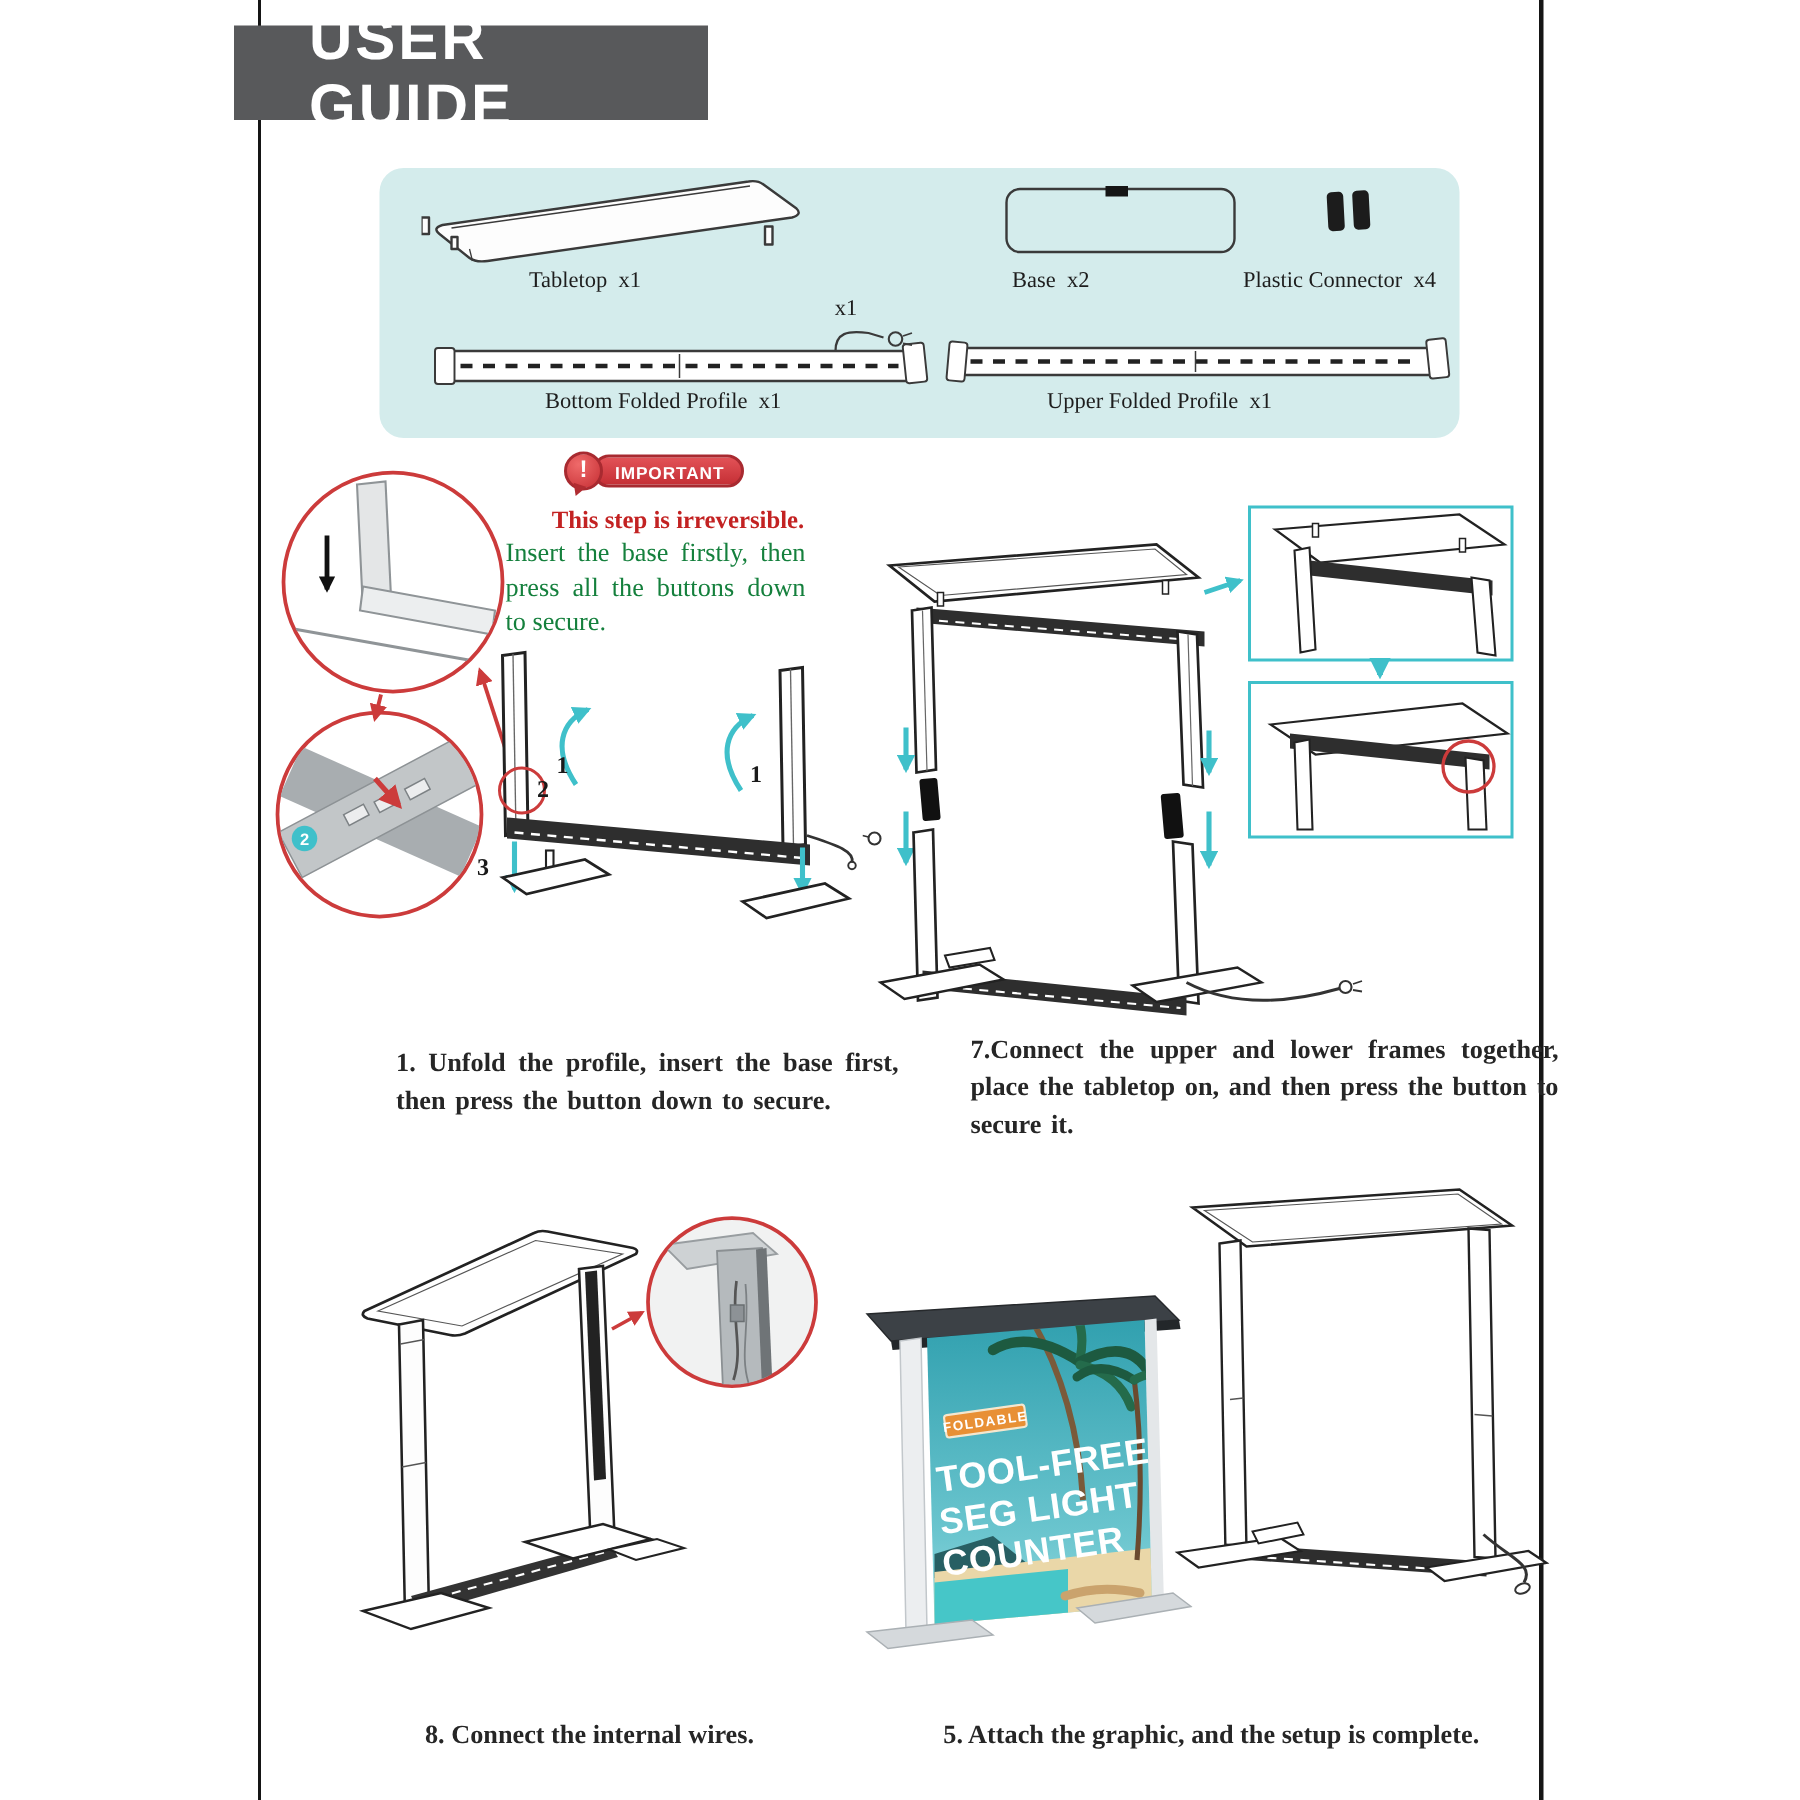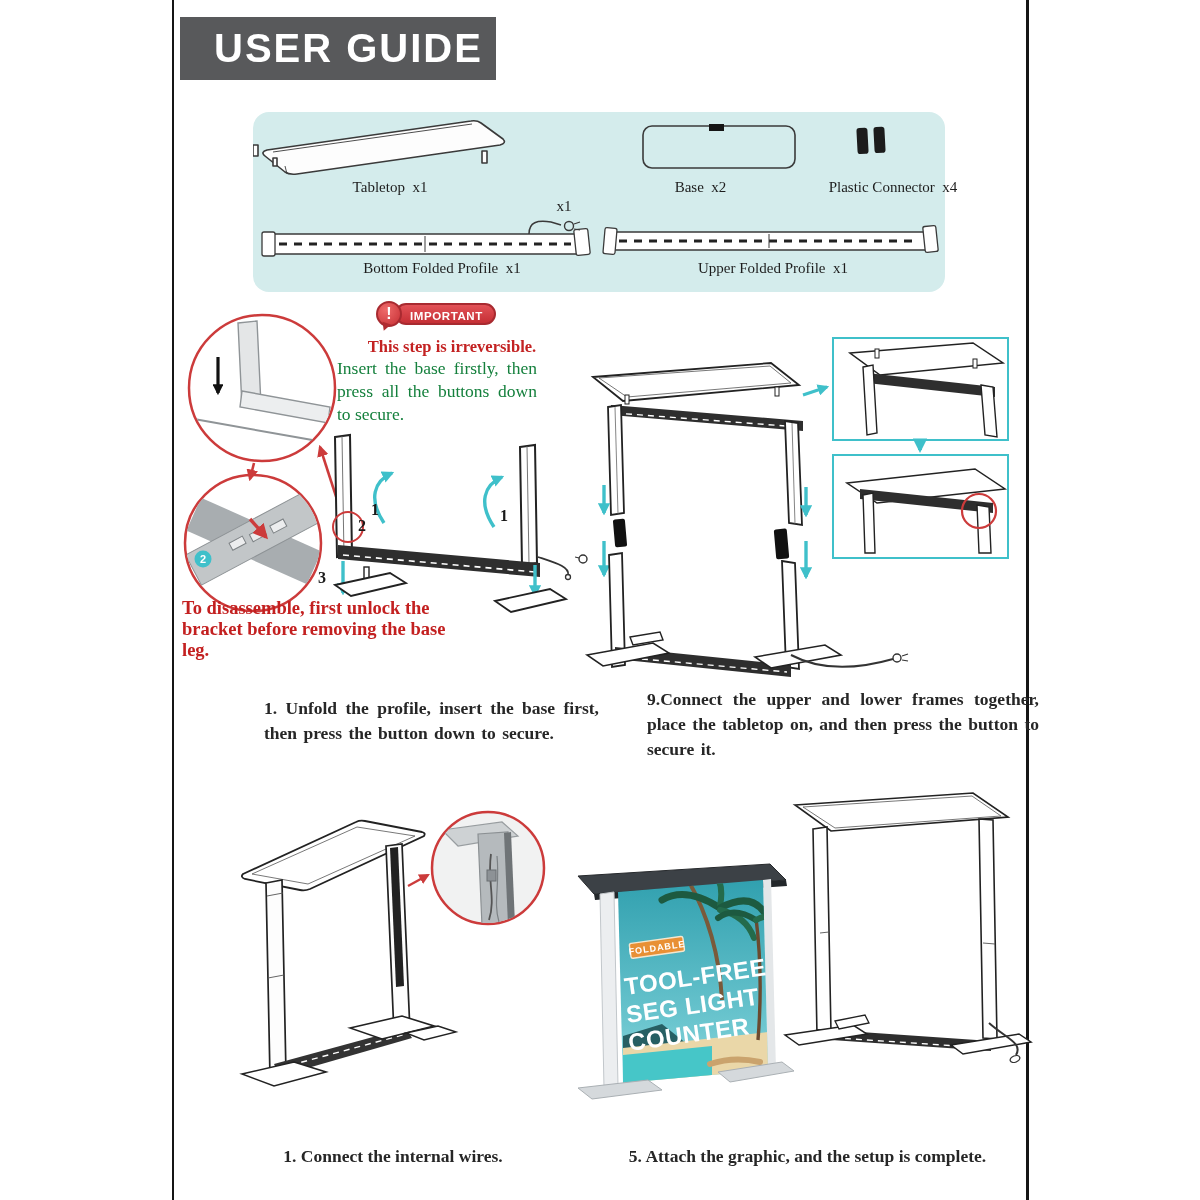--- a/index.html
+++ b/index.html
@@ -6,28 +6,28 @@
   .page{position:relative;width:1200px;height:1200px;background:#fff;overflow:hidden;
         font-family:"Liberation Serif",serif;color:#222;}
   .abs{position:absolute;}
 
   
   .border-v{position:absolute;top:0;bottom:0;background:#151515;}
   .border-left{left:172px;width:2px;}
   .border-right{left:1026px;width:3px;}
 
   
-  .titlebar{position:absolute;left:180px;top:17px;width:316px;height:63px;background:#58595b;
-            display:flex;align-items:center;padding-left:34px;box-sizing:border-box;}
+  .titlebar{position:absolute;left:156px;top:17px;width:316px;height:63px;background:#58595b;
+            display:flex;align-items:center;padding-left:50px;box-sizing:border-box;}
   .titlebar span{font-family:"Liberation Sans",sans-serif;font-weight:bold;font-size:40px;
                  letter-spacing:2px;color:#ffffff;}
 
   
   .parts-panel{position:absolute;left:253px;top:112px;width:692px;height:180px;
-               background:#d4ecec;border-radius:16px;}
+               background:#d4ecec;border-radius:16px;padding-left:28px;}
   .plabel{position:absolute;font-size:15px;color:#1d1d1d;text-align:center;white-space:pre;}
 
   
   .imp{position:absolute;left:376px;top:301px;display:flex;align-items:center;}
   .imp-circle{position:relative;width:26px;height:26px;border-radius:50%;
               background:radial-gradient(circle at 35% 30%,#ef6a6a,#c62f34);
               border:2px solid #a82a30;box-sizing:border-box;z-index:2;
               display:flex;align-items:center;justify-content:center;}
   .imp-circle span{color:#fff;font-family:"Liberation Sans",sans-serif;font-weight:bold;font-size:16px;line-height:1;}
   .imp-circle::after{content:"";position:absolute;left:3px;bottom:-6px;width:0;height:0;
@@ -195,21 +195,20 @@
     <g>
       <text x="140" y="270" font-size="16" font-weight="bold" fill="#1a1a1a">3</text>
       <line x1="165" y1="248" x2="165" y2="280" stroke="#3fc0ca" stroke-width="3.4" marker-end="url(#mTeal)"></line>
       <rect x="186" y="254" width="5" height="13" fill="#fff" stroke="#222" stroke-width="1.4"></rect>
       <polygon points="157,272 212,260 228,270 173,283" fill="#fff" stroke="#222" stroke-width="1.8"></polygon>
       <line x1="357" y1="252" x2="357" y2="282" stroke="#3fc0ca" stroke-width="3.4" marker-end="url(#mTeal)"></line>
       <polygon points="317,288 372,276 388,286 333,299" fill="#fff" stroke="#222" stroke-width="1.8"></polygon>
     </g>
   </svg>
 
-  <div class="red-note">To disassemble, first unlock the bracket before removing the base leg.</div>
 
   <svg class="abs" style="left:575px;top:335px;" width="440" height="348" viewBox="0 0 440 348">
     <defs>
       <marker id="mTeal2" viewBox="0 0 10 10" refX="8" refY="5" markerWidth="3.6" markerHeight="3.6" orient="auto">
           <path d="M0,0 L10,5 L0,10 z" fill="#3fc0ca"></path>
         </marker>
     </defs>
 
     <g>
       <polygon points="18,42 196,28 224,50 48,66" fill="#fff" stroke="#222" stroke-width="1.8"></polygon>
@@ -269,21 +268,21 @@
       <rect x="258" y="120" width="175" height="103" fill="#fff" stroke="#3fc0ca" stroke-width="2"></rect>
       <polygon points="272,148 400,134 430,154 302,168" fill="#fff" stroke="#222" stroke-width="1.5"></polygon>
       <polygon points="285,154 418,168 418,178 285,164" fill="#2e2e2e"></polygon>
       <polygon points="288,160 298,158 300,218 290,218" fill="#fff" stroke="#222" stroke-width="1.4"></polygon>
       <polygon points="402,170 414,172 416,218 404,218" fill="#fff" stroke="#222" stroke-width="1.4"></polygon>
       <circle cx="404" cy="176" r="17" fill="none" stroke="#cc3b3b" stroke-width="2.2"></circle>
     </g>
   </svg>
 
   <p class="caption" style="left:230px;top:678px;width:335px;">1. Unfold the profile, insert the base first, then press the button down to secure.</p>
-  <p class="caption" style="left:613px;top:669px;width:392px;">9.Connect the upper and lower frames together, place the tabletop on, and then press the button to secure it.</p>
+  <p class="caption" style="left:613px;top:669px;width:392px;">7.Connect the upper and lower frames together, place the tabletop on, and then press the button to secure it.</p>
 
   <svg class="abs" style="left:210px;top:786px;" width="375" height="355" viewBox="0 0 375 355">
     <defs>
       <marker id="mRed3" viewBox="0 0 10 10" refX="8" refY="5" markerWidth="4.5" markerHeight="4.5" orient="auto">
           <path d="M0,0 L10,5 L0,10 z" fill="#cc3b3b"></path>
         </marker>
       <clipPath id="c3">
           <circle cx="278" cy="82" r="55"></circle>
         </clipPath>
     </defs>
@@ -376,16 +375,16 @@
       <polygon points="34,246 208,258 208,268 34,256" fill="#2e2e2e"></polygon>
       <line x1="40" y1="254" x2="204" y2="265" stroke="#fff" stroke-width="1.4" stroke-dasharray="6 5"></line>
       <polygon points="2,252 70,242 84,251 16,262" fill="#fff" stroke="#222" stroke-width="1.5"></polygon>
       <polygon points="168,262 236,251 248,259 180,271" fill="#fff" stroke="#222" stroke-width="1.5"></polygon>
       <polygon points="52,238 82,232 86,240 56,246" fill="#fff" stroke="#222" stroke-width="1.3"></polygon>
       <path d="M206,240 C224,256 240,260 233,272" fill="none" stroke="#333" stroke-width="2"></path>
       <ellipse cx="232" cy="276" rx="5" ry="3.2" fill="none" stroke="#333" stroke-width="1.3" transform="rotate(-20 232 276)"></ellipse>
     </g>
   </svg>
 
-  <span class="caption-line" style="left:253px;top:1146px;width:280px;">1. Connect the internal wires.</span>
+  <span class="caption-line" style="left:253px;top:1146px;width:280px;">8. Connect the internal wires.</span>
   <span class="caption-line" style="left:615px;top:1146px;width:385px;">5. Attach the graphic, and the setup is complete.</span>
 
 </div>
 
 </body></html>

